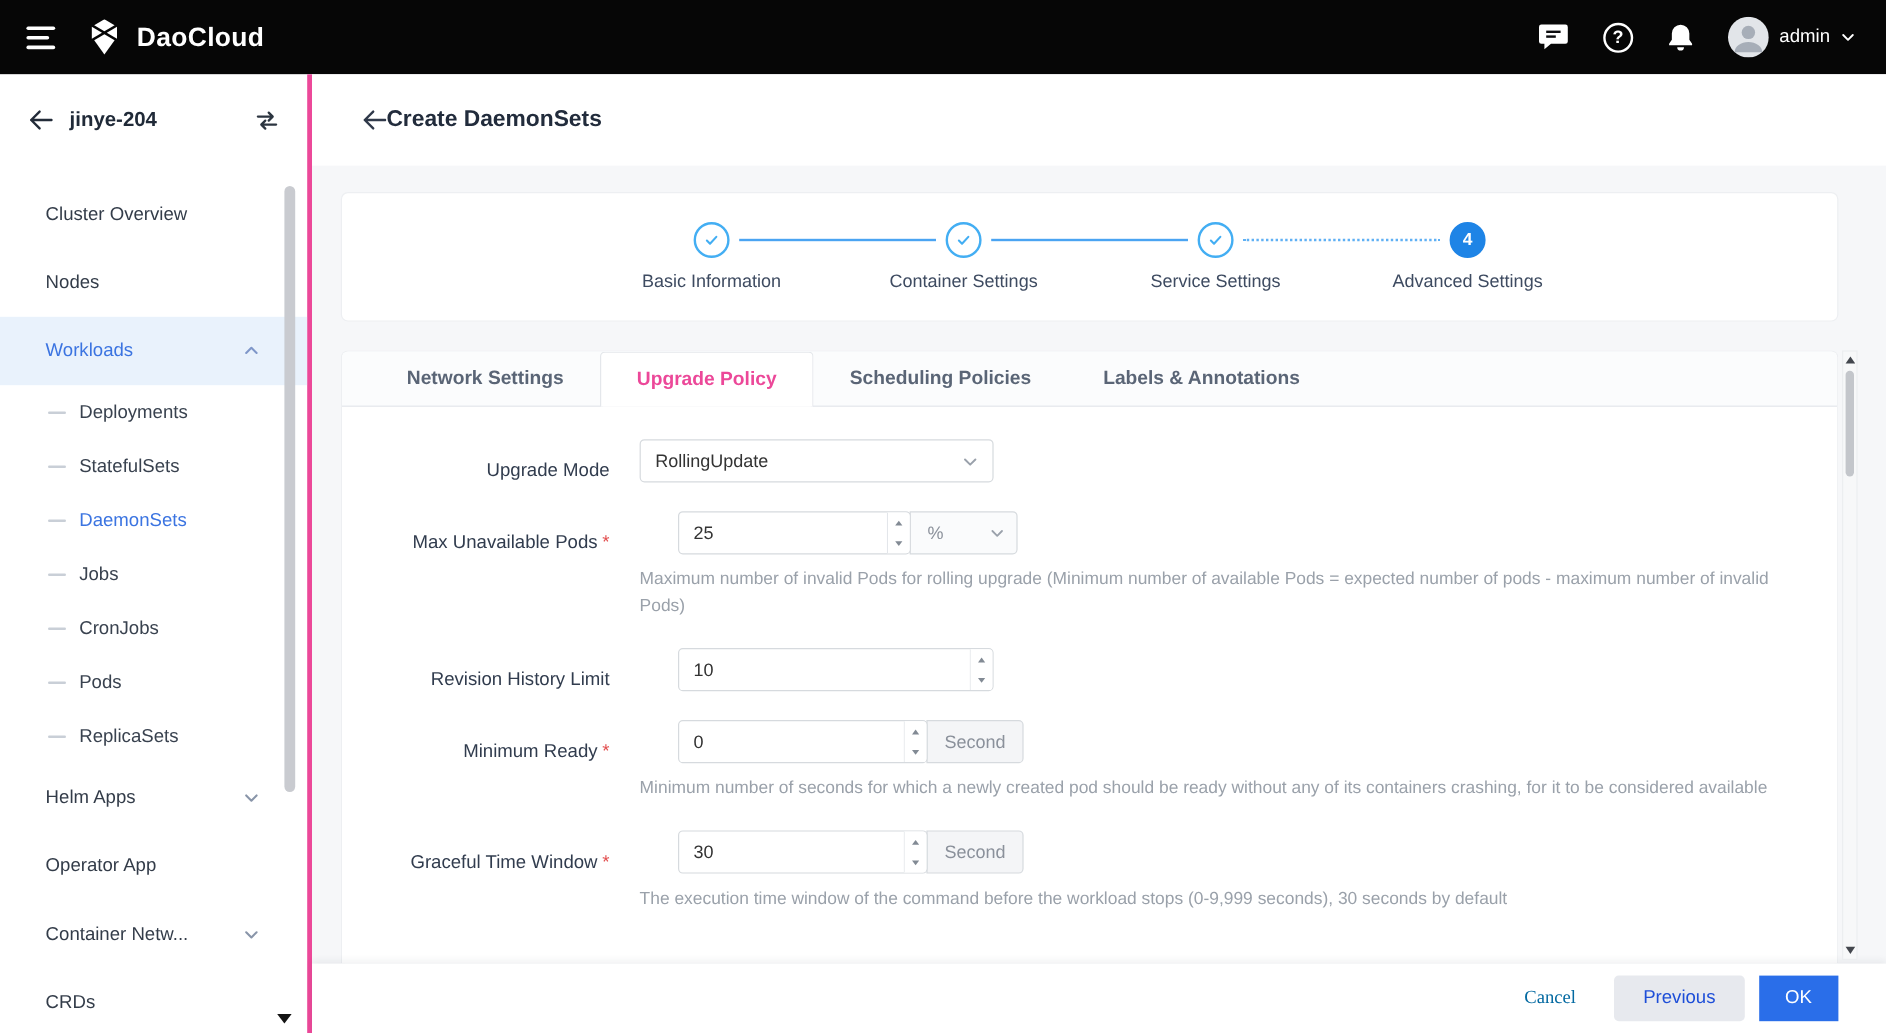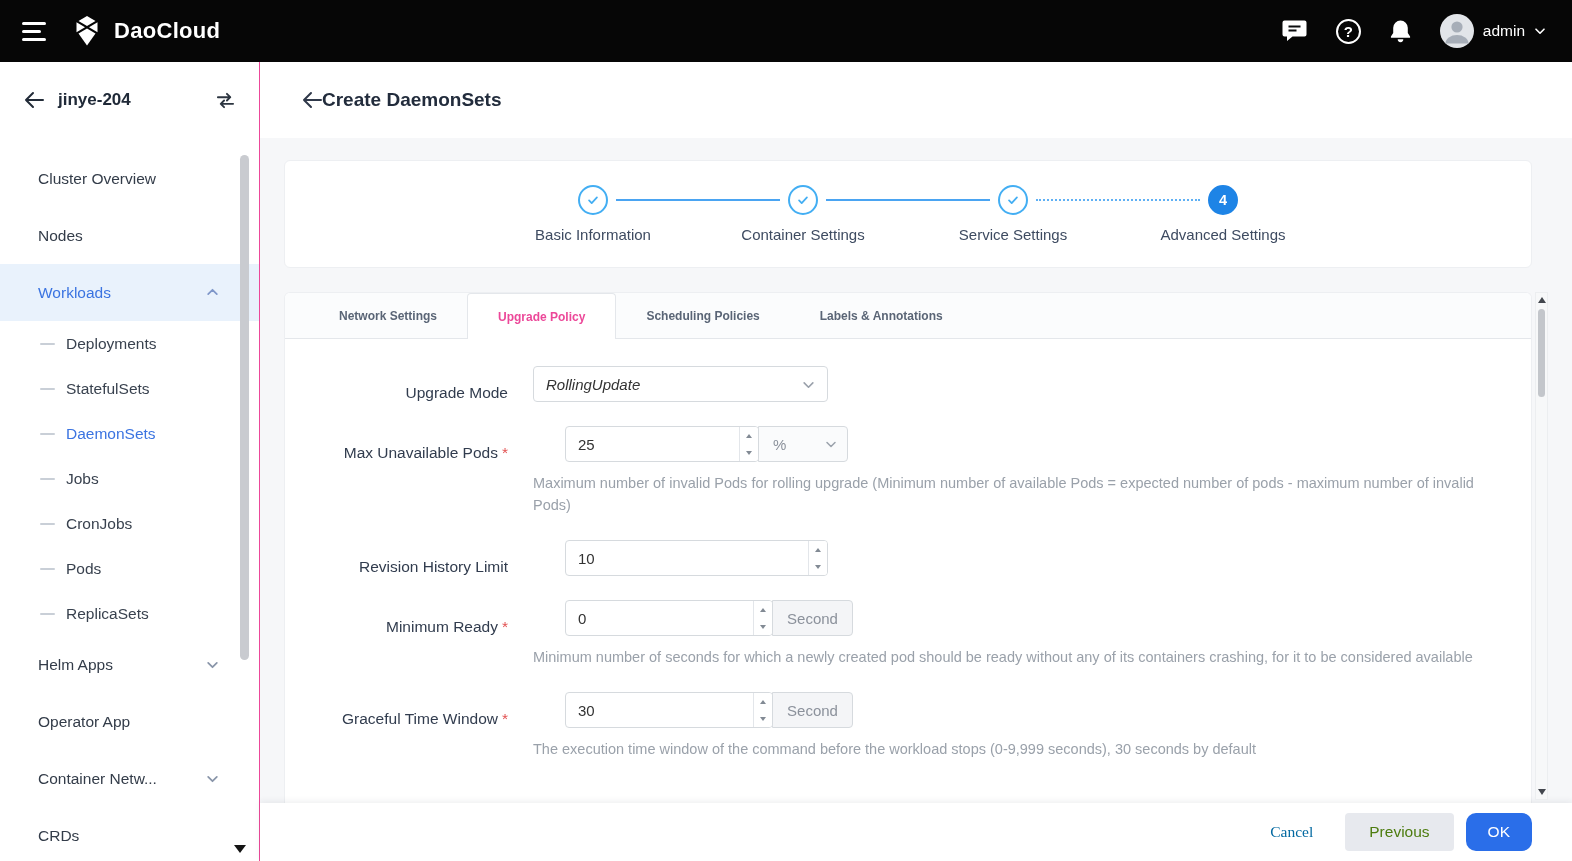--- a/index.html
+++ b/index.html
@@ -21,21 +21,21 @@
   .tb-icon { display: flex; align-items: center; justify-content: center; cursor: pointer; }
   .help-circle { width: 25px; height: 25px; border: 2px solid #fff; border-radius: 50%;
                  color: #fff; font-weight: 700; font-size: 15px; display: flex;
                  align-items: center; justify-content: center; }
   .user { display: flex; align-items: center; gap: 9px; color: #fff; font-size: 15.5px; cursor: pointer; }
 
   
   .shell { display: flex; height: 799px; }
 
   
-  .sidebar { width: 260px; background: #fff; border-right: 1px solid #ec4899;
+  .sidebar { width: 260px; background: #fff; border-right: 4px solid #ec4899;
              position: relative; flex-shrink: 0; overflow: hidden; }
   .side-head { height: 76px; display: flex; align-items: center; padding: 0 22px 0 24px; gap: 14px; }
   .cluster-name { font-size: 17px; font-weight: 700; color: #202a38; flex: 1; }
   .side-nav { padding-top: 12px; }
   .side-item { height: 57px; display: flex; align-items: center; padding: 0 40px 0 38px;
                font-size: 15.5px; color: #333c49; cursor: pointer; }
   .side-item .chev { margin-left: auto; color: #8995a9; display: flex; }
   .side-item--open { background: #e9f2fc; color: #3b74e1; }
   .side-item--open .chev { color: #7f97c9; }
   .side-sub { height: 45px; display: flex; align-items: center; padding-left: 40px;
@@ -70,21 +70,21 @@
   .connector { position: absolute; top: 14px; height: 0; border-top: 2px solid #4aa4f2; }
   .connector--dotted { border-top: 2px dotted #5fb0f4; }
   .c1 { left: 128px; width: 164px; } .c2 { left: 338px; width: 164px; } .c3 { left: 548px; width: 164px; }
 
   
   .tab-card { margin-top: 24px; flex: 1; background: #fff; border: 1px solid #edeff2;
               border-bottom: none; border-radius: 6px 6px 0 0; display: flex;
               flex-direction: column; min-height: 0; overflow: hidden; }
   .tabs-row { height: 46px; display: flex; align-items: stretch; background: #fbfcfd;
               border-bottom: 1px solid #e4e7eb; padding-left: 24px; flex-shrink: 0; }
-  .tab { display: flex; align-items: center; padding: 0 30px; font-size: 12px;
+  .tab { display: flex; align-items: center; padding: 0 30px; font-size: 16px;
          font-weight: 600; color: #5a6576; cursor: pointer; white-space: nowrap; }
   .tab--active { background: #fff; border: 1px solid #e4e7eb; border-bottom: none;
                  margin-bottom: -1px; border-radius: 4px 4px 0 0; color: #ec4899; font-weight: 700; }
   .panel { flex: 1; padding-top: 27px; overflow: hidden; }
 
   
   .frow { display: flex; align-items: flex-end; margin-bottom: 24px; }
   .flabel { width: 248px; padding-right: 25px; text-align: right; font-size: 15.5px;
             color: #313c4e; flex-shrink: 0; white-space: nowrap; }
   .req { color: #e25050; margin-left: 4px; }
@@ -109,23 +109,23 @@
   .unit--select { justify-content: space-between; padding: 0 10px 0 14px; background: #fafbfc; cursor: pointer; }
   .help { margin: -14px 30px 24px 248px; max-width: 985px; font-size: 14.5px;
           line-height: 22px; color: #9aa1aa; }
 
   
   .footer { height: 58px; background: #fff; box-shadow: 0 -2px 6px rgba(30,40,60,.07);
             display: flex; align-items: center; justify-content: flex-end;
             padding-right: 40px; flex-shrink: 0; position: relative; z-index: 2; }
   .btn { font-family: inherit; font-size: 15.5px; cursor: pointer; }
   .btn-text { background: none; border: none; color: #0369a1; padding: 9px 14px; margin-right: 18px; font-family: Liberation Serif, serif; }
-  .btn-prev { background: #e7e9ee; color: #4d7c0f; border: none; border-radius: 4px;
+  .btn-prev { background: #e7e9ee; color: #1d4ed8; border: none; border-radius: 4px;
               padding: 10px 24px; margin-right: 12px; }
-  .btn-ok { background: #2a6ee9; color: #fff; border: none; border-radius: 10px; padding: 10px 22px; }
+  .btn-ok { background: #2a6ee9; color: #fff; border: none; border-radius: 0; padding: 10px 22px; }
 
   
   .main-scroll { position: absolute; top: 230px; right: 24px; width: 13px; height: 508px;
                  background: #f7f8f9; border: 1px solid #eceef0; display: flex;
                  flex-direction: column; align-items: center; z-index: 3; cursor: pointer; }
   .ms-up { margin-top: 4px; width: 0; height: 0; border-left: 4px solid transparent;
            border-right: 4px solid transparent; border-bottom: 6px solid #43474e; }
   .ms-thumb { margin-top: 6px; width: 7px; height: 88px; background: #c3c6cb; border-radius: 4px; }
   .ms-down { margin-top: auto; margin-bottom: 4px; width: 0; height: 0;
              border-left: 4px solid transparent; border-right: 4px solid transparent;
@@ -324,21 +324,21 @@
           <div class="tab">Network Settings</div>
           <div class="tab tab--active">Upgrade Policy</div>
           <div class="tab">Scheduling Policies</div>
           <div class="tab">Labels &amp; Annotations</div>
         </div>
 
         <div class="panel">
 
           <div class="frow">
             <div class="flabel"><span>Upgrade Mode</span></div>
-            <div class="select" style="width:295px;font-style:italic;">
+            <div class="select" style="width:295px;">
               <span>RollingUpdate</span>
               <span class="chev">
                 <svg width="13" height="13" viewBox="0 0 12 12">
                     <path d="M2 4.5 L6 8.5 L10 4.5" fill="none" stroke="currentColor" stroke-width="1.5" stroke-linecap="round" stroke-linejoin="round"></path>
                   </svg>
               </span>
             </div>
           </div>
 
           <div class="frow">

